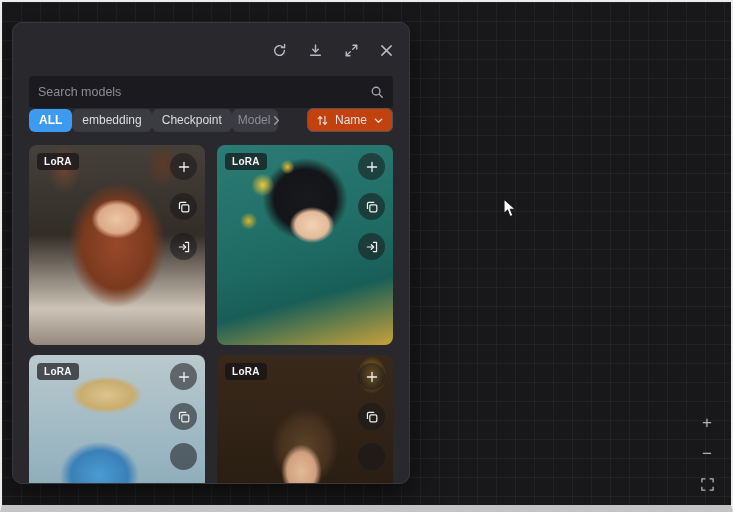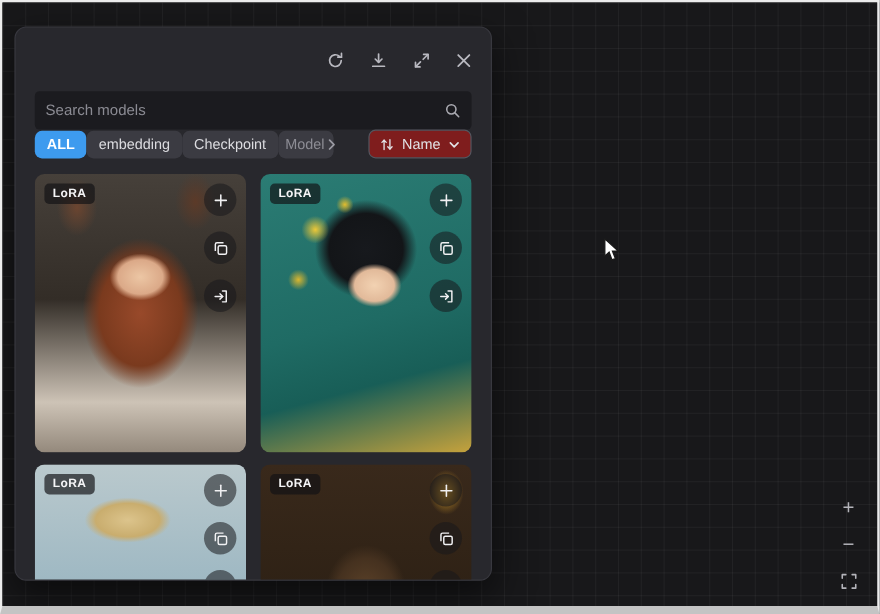--- a/index.html
+++ b/index.html
@@ -44,30 +44,30 @@
   .chip {
     border:none; cursor:pointer; height:23px; padding:0 10px; border-radius:6px;
     background:#3b3b42; color:#dcdce0; font-size:12px; font-family:"Liberation Sans", sans-serif;
     white-space:nowrap;
   }
   .chip.active { background:#3d9bef; color:#ffffff; font-weight:700; }
   .chip.dim { color:#8d8d95; width:46px; overflow:hidden; text-overflow:clip; padding:0 6px; text-align:left; }
   .overflow-chevron { color:#9a9aa2; display:flex; margin-left:-7px; }
   .sort {
     margin-left:auto; height:24px; display:flex; align-items:center; gap:6px;
-    background:#7f1d1d; border:1px solid #55555e; border-radius:6px; padding:0 8px;
+    background:#c2410c; border:1px solid #55555e; border-radius:6px; padding:0 8px;
     color:#e2e2e6; font-size:12px; cursor:pointer; font-family:"Liberation Sans", sans-serif;
   }
 
   .grid {
     margin-top:13px; display:grid; grid-template-columns:1fr 1fr;
     column-gap:12px; row-gap:10px;
   }
   .card {
-    position:relative; height:232px; border-radius:8px; overflow:hidden;
+    position:relative; height:200px; border-radius:8px; overflow:hidden;
     cursor:pointer; background:#333;
   }
   
   .art-1 { background:
     radial-gradient(ellipse 34px 26px at 50% 37%, #ecc6a4 0%, #dba988 55%, rgba(0,0,0,0) 75%),
     radial-gradient(ellipse 24px 34px at 20% 12%, #6b4530 0%, rgba(0,0,0,0) 70%),
     radial-gradient(ellipse 24px 34px at 76% 10%, #5c3a28 0%, rgba(0,0,0,0) 70%),
     radial-gradient(ellipse 62px 80px at 50% 50%, #98492a 0%, #7a3a1e 55%, rgba(0,0,0,0) 78%),
     linear-gradient(180deg, #46403a 0%, #332d27 45%, #cdc3b6 82%, #94897c 100%);
   }

